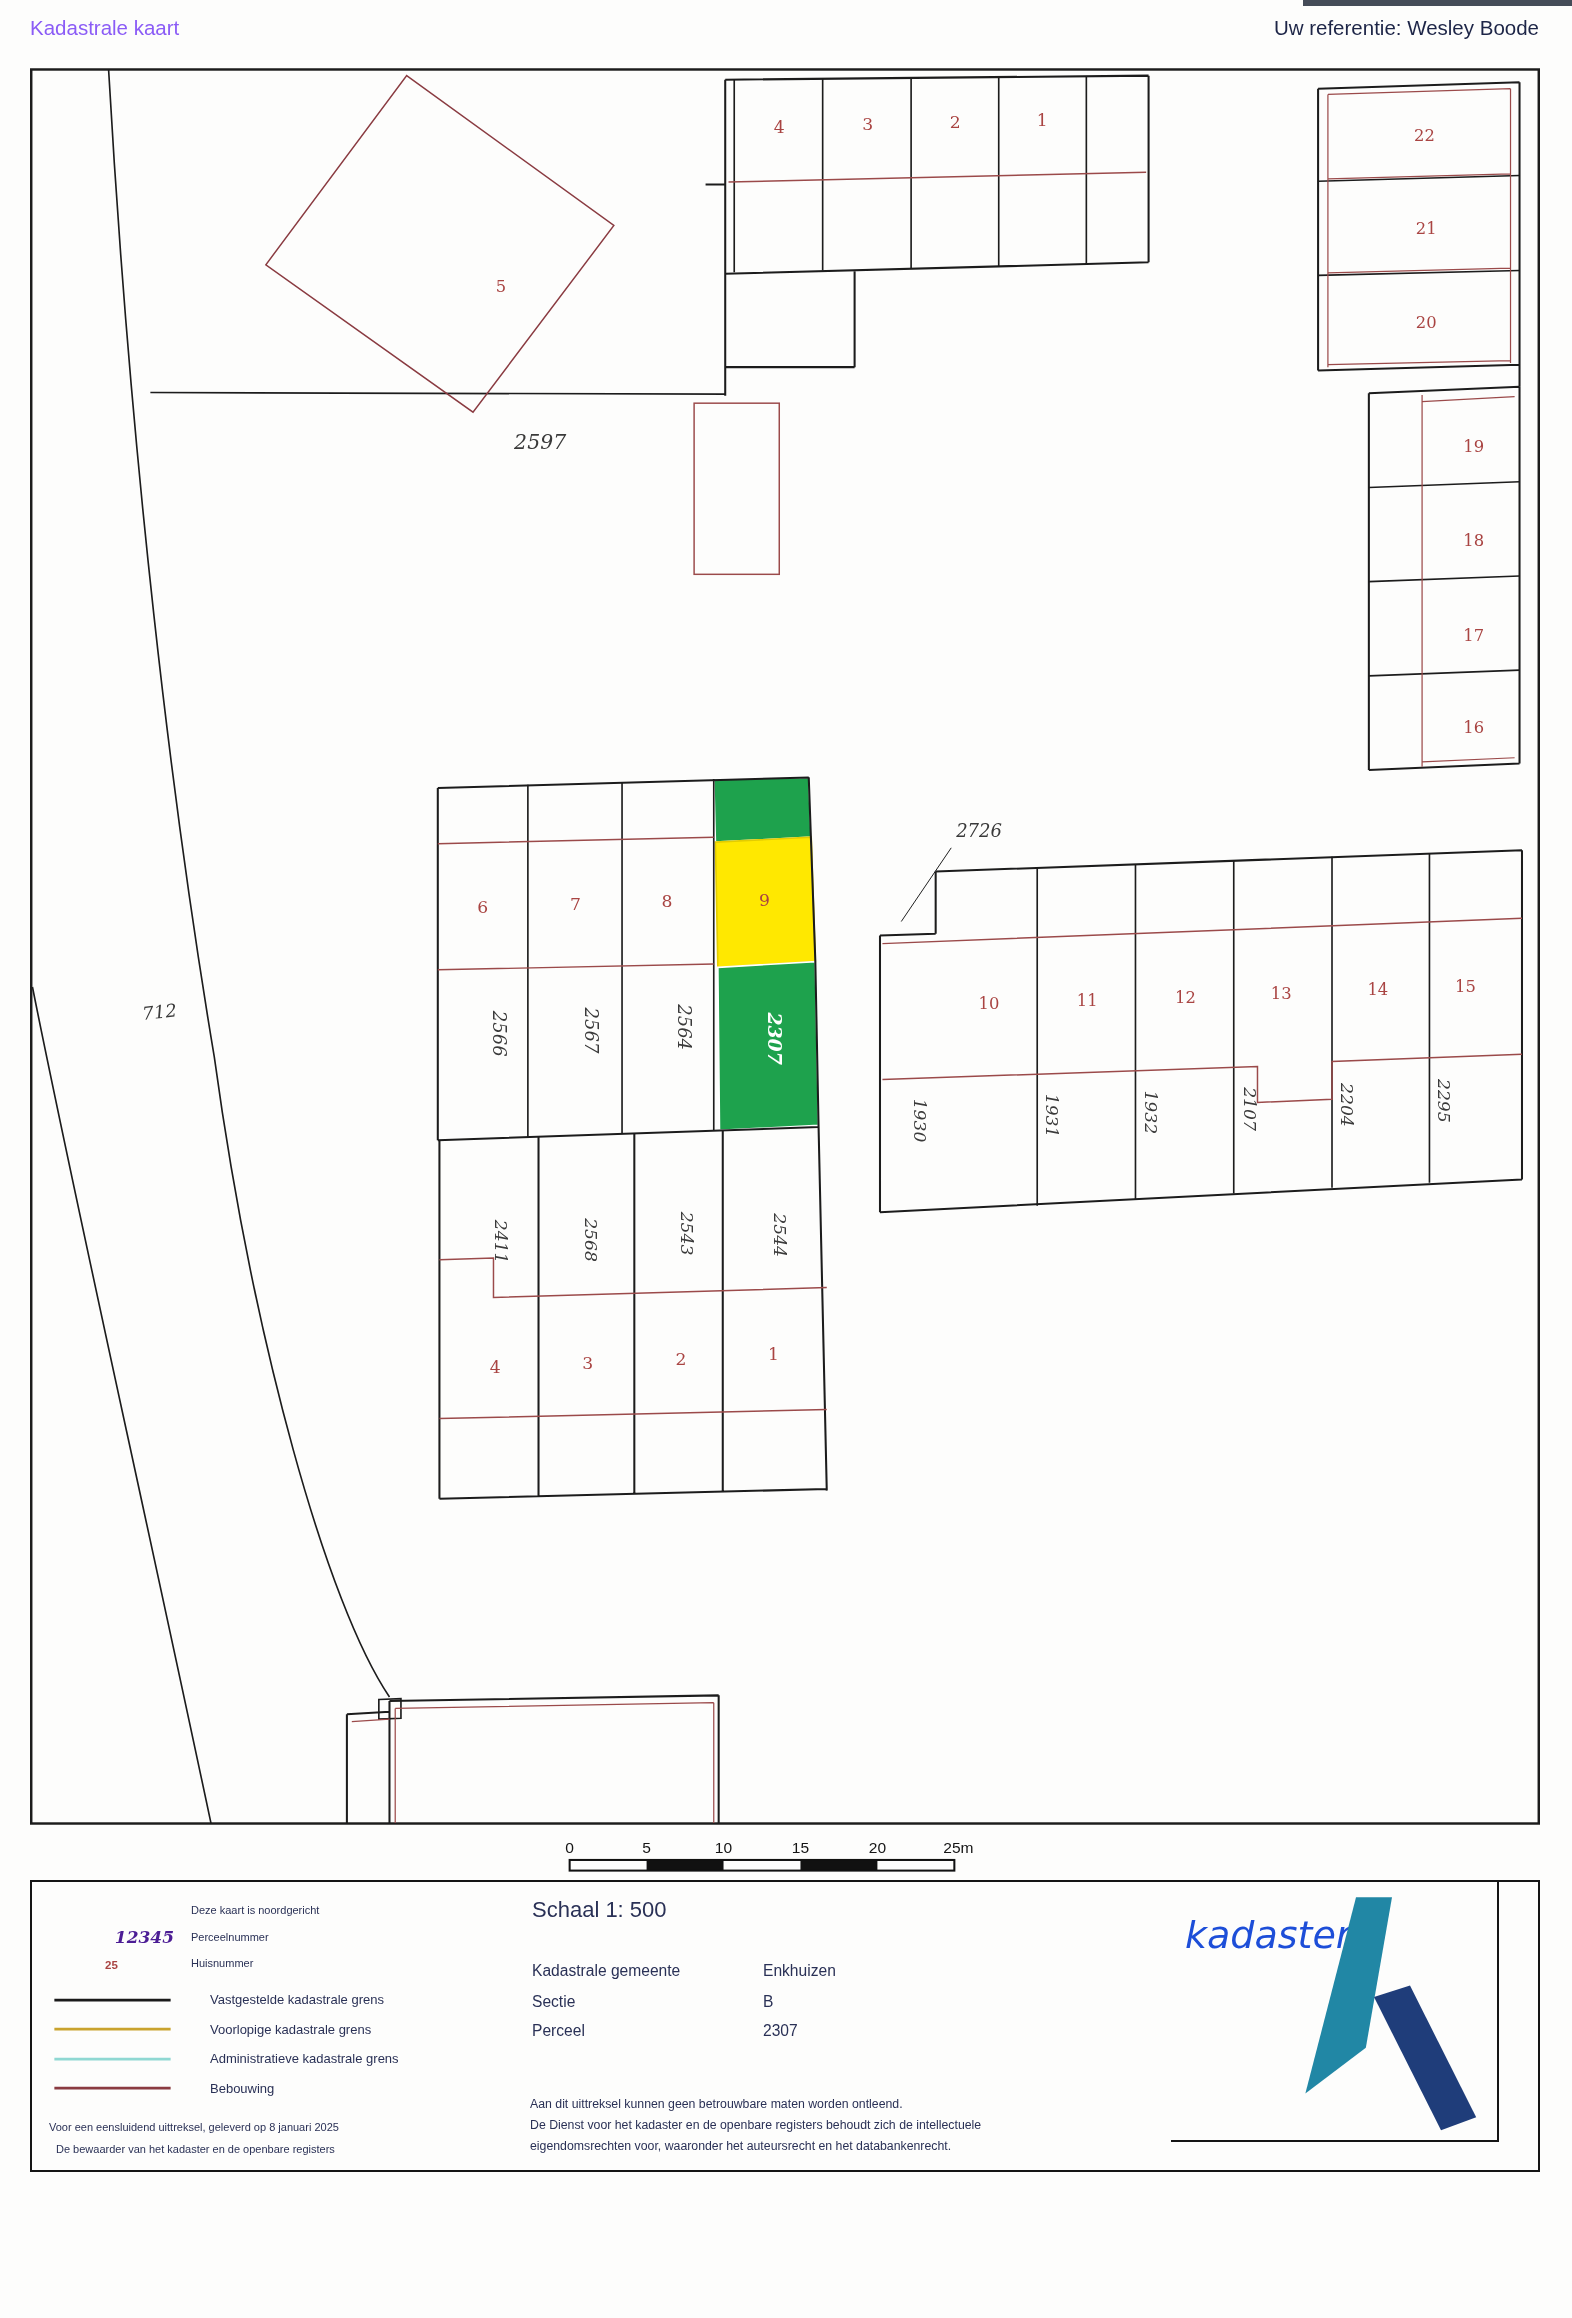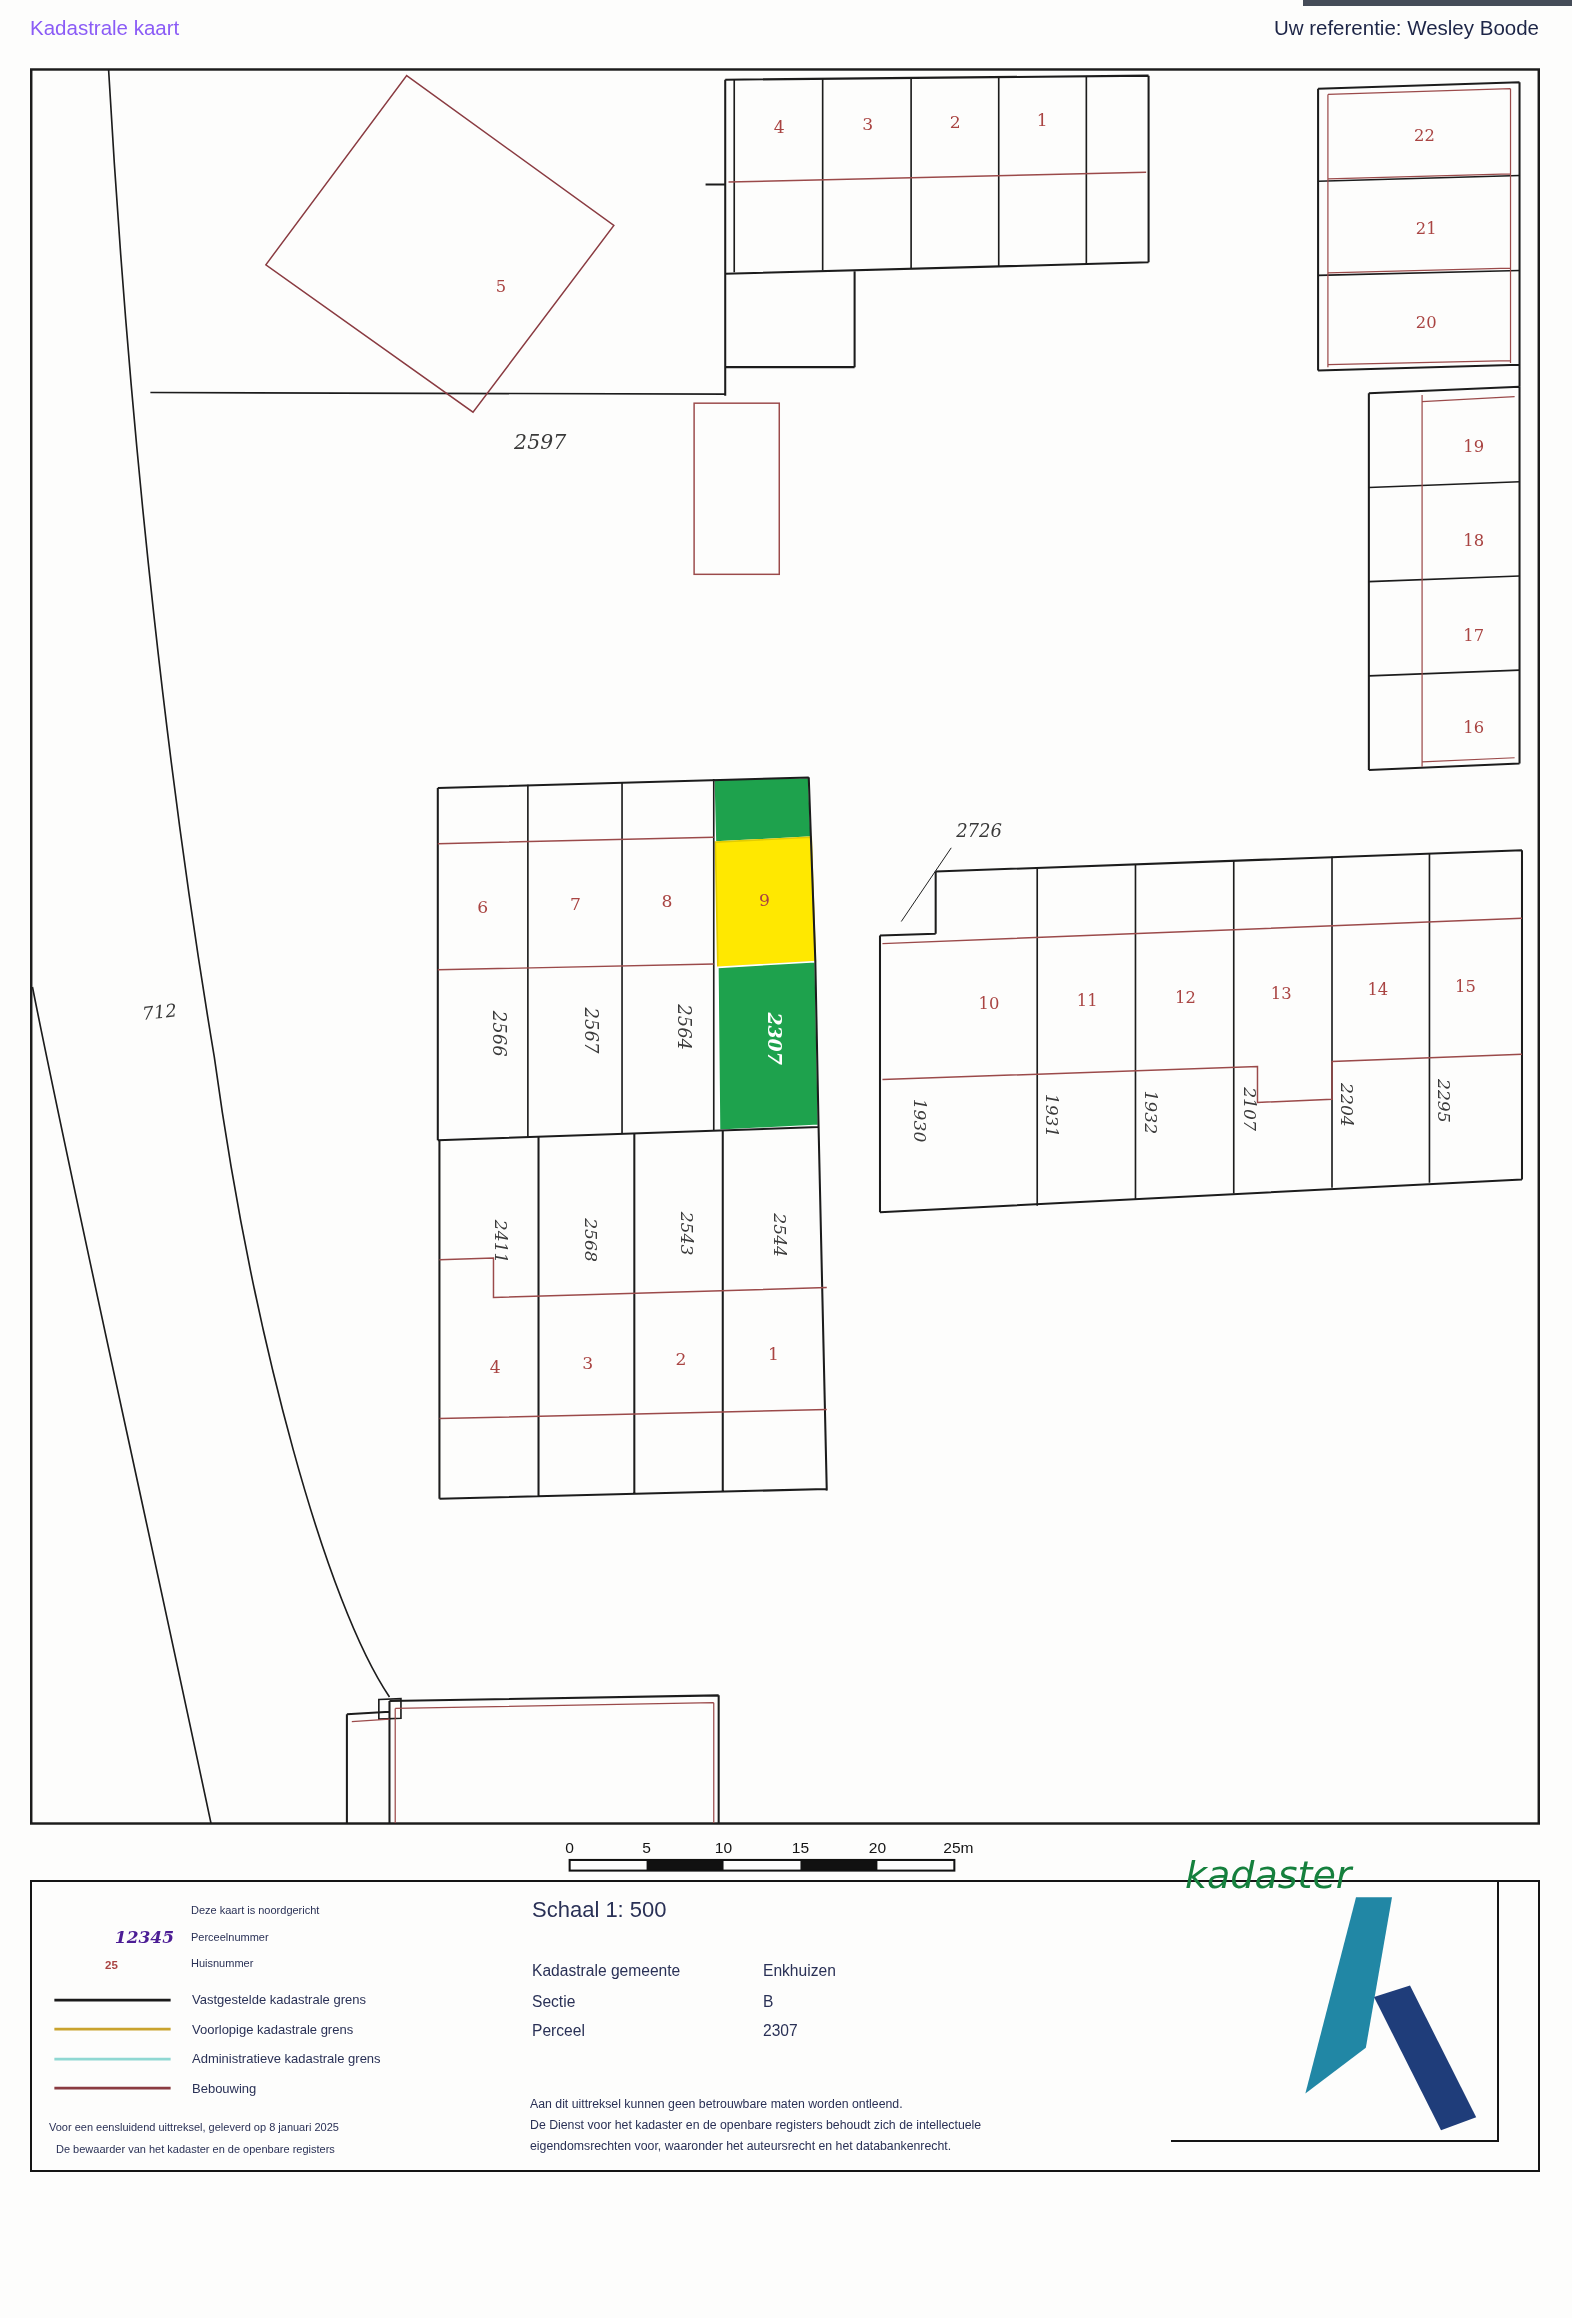--- a/index.html
+++ b/index.html
@@ -23,25 +23,25 @@
   .ftr-box{position:absolute;left:30px;top:1880px;width:1510px;height:292px;border:2.5px solid #151515;box-sizing:border-box;}
   .logo-cell{position:absolute;left:1171px;top:1882px;width:328px;height:260px;border-right:2.5px solid #151515;border-bottom:2.5px solid #151515;box-sizing:border-box;}
   .ftxt{position:absolute;color:#2a3156;}
   .f16{font-size:11px;}
   .f15{font-size:12.3px;}
   .f19{font-size:15.6px;}
   .f22{font-size:22px;}
   .sample-num{position:absolute;left:55px;width:119px;text-align:right;font:italic 700 17px "DejaVu Serif",serif;color:#4c1d95;}
   .sample-house{position:absolute;left:59px;width:105px;text-align:center;font:700 11.5px "Liberation Sans",sans-serif;color:#a94442;}
   .leg-rows{position:absolute;left:51px;top:1985px;}
-  .leg-row{display:flex;align-items:center;height:29.5px;}
+  .leg-row{display:flex;align-items:center;height:29.5px;gap:18px;}
   .leg-row span{margin-left:18px;font-size:13px;color:#2a3156;}
   .det-label{position:absolute;left:532px;}
   .det-value{position:absolute;left:763px;}
-  .logo-text{position:absolute;left:1185px;top:1853px;font:italic 500 38px "DejaVu Sans",sans-serif;color:#15803d;}
+  .logo-text{position:absolute;left:1185px;top:1913px;font:italic 500 38px "DejaVu Sans",sans-serif;color:#1d4ed8;}
   svg.logo-mark{position:absolute;left:1298px;top:1888px;}
 </style>
 </head>
 <body>
 
 <div class="page">
 
   <div class="topbar"></div>
   <div class="hdr-title">Kadastrale kaart</div>
   <div class="hdr-ref">Uw referentie: Wesley Boode</div>

